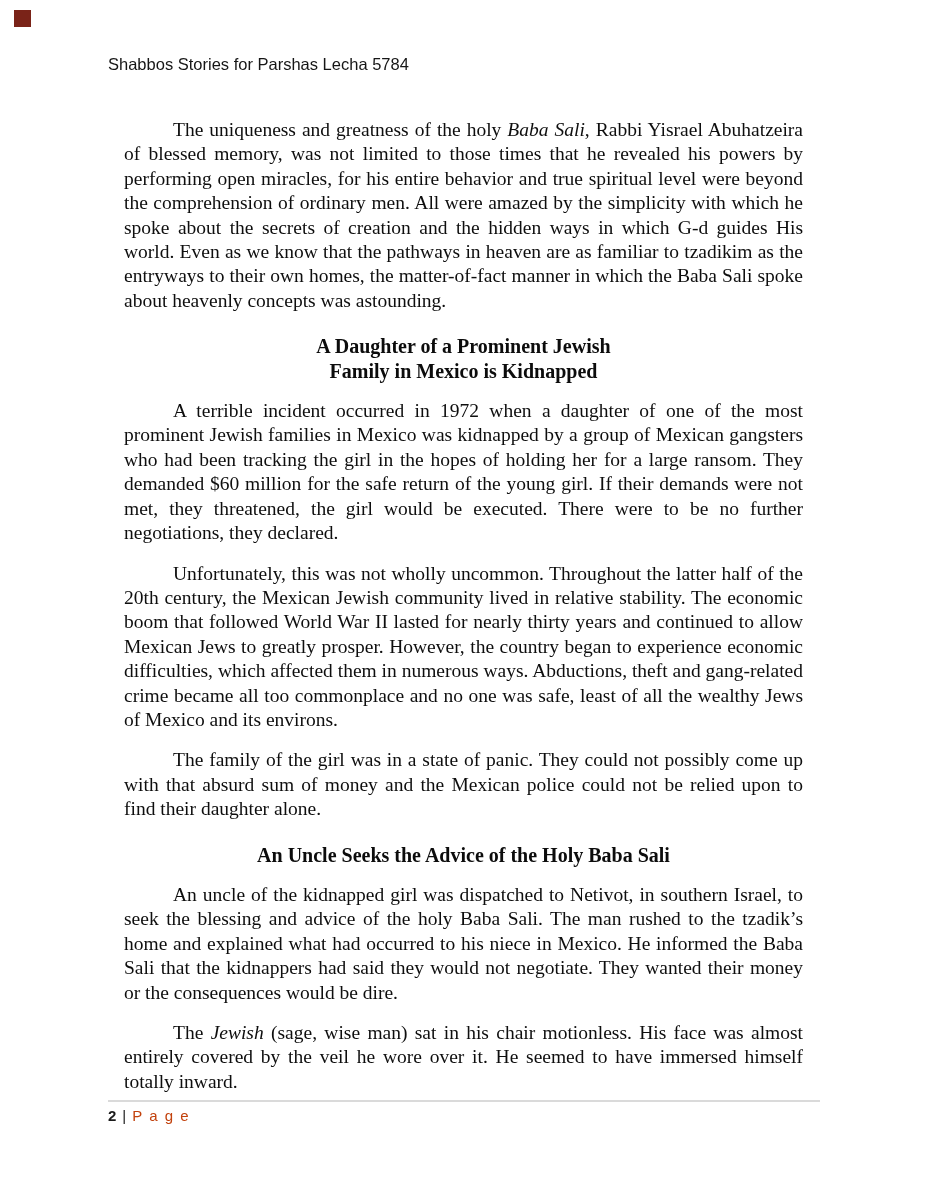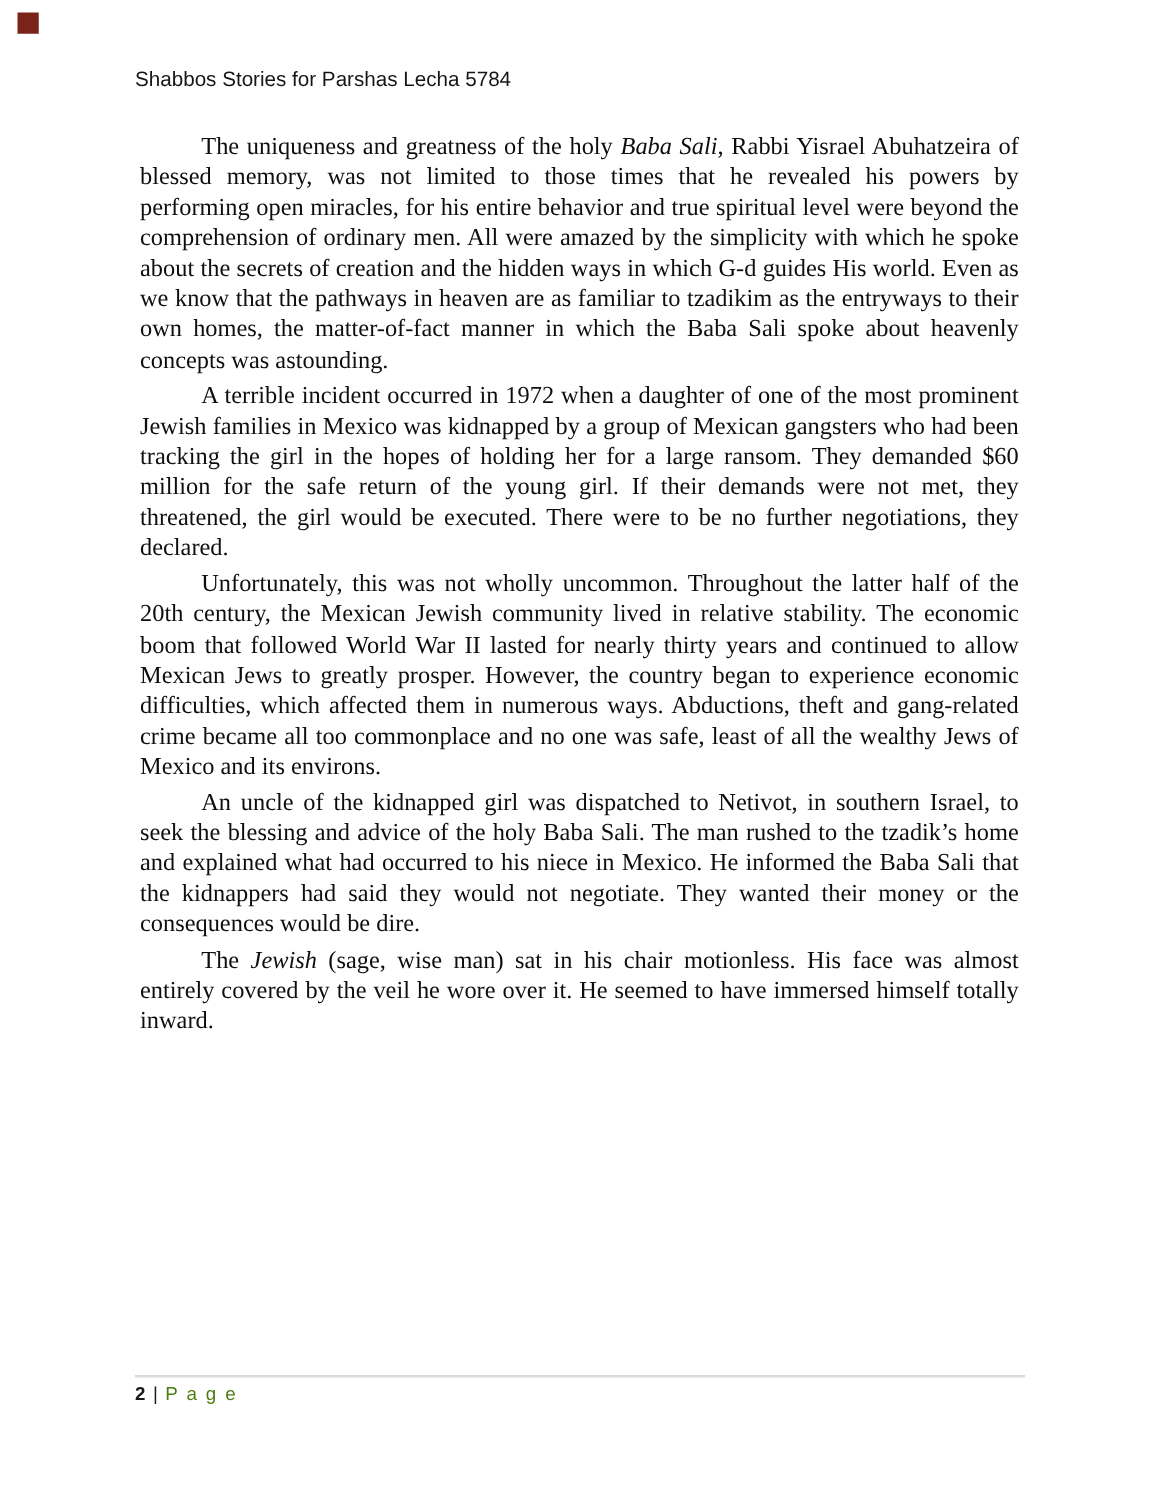--- a/index.html
+++ b/index.html
@@ -36,21 +36,21 @@
     position: absolute;
     top: 102px;
     left: 108px;
     width: 711px;
     font-size: 19.5px;
     line-height: 24.4px;
     color: #0e0e0e;
     text-align: justify;
   }
   .body-par {
-    margin: 4px;
+    margin: 16px;
     text-indent: 49px;
   }
   .section-heading {
     margin: 21px 0 0 0;
     font-size: 20px;
     line-height: 24.4px;
     font-weight: 700;
     text-align: center;
     text-indent: 0;
     color: #0c0c0c;
@@ -62,37 +62,40 @@
     top: 1100px;
     width: 712px;
     border-top: 2px solid #dadada;
     padding-top: 5px;
     font-family: "Liberation Sans", sans-serif;
     font-size: 15px;
     color: #1a1a1a;
   }
   .pg-num { font-weight: 700; color: #1a1a1a; }
   .pg-sep { margin: 0 6px; color: #1a1a1a; }
-  .pg-label { color: #4d7c0f; letter-spacing: 1.5px; }
+  .pg-label { color: #c2410c; letter-spacing: 1.5px; }
 </style>
 </head>
 <body>
 
 <div class="page">
 
   <div class="corner-square" style="background: rgb(122, 35, 24);"></div>
 
   <div class="page-header">
     <span>Shabbos Stories for Parshas Lecha 5784</span>
   </div>
 
   <main class="content" id="doc-content">
       <p class="body-par"><span>The uniqueness and greatness of the holy </span><span class="italic">Baba Sali</span><span>, Rabbi Yisrael Abuhatzeira of blessed memory, was not limited to those times that he revealed his powers by performing open miracles, for his entire behavior and true spiritual level were beyond the comprehension of ordinary men. All were amazed by the simplicity with which he spoke about the secrets of creation and the hidden ways in which G-d guides His world. Even as we know that the pathways in heaven are as familiar to tzadikim as the entryways to their own homes, the matter-of-fact manner in which the Baba Sali spoke about heavenly concepts was astounding.</span></p>
+      <h2 class="section-heading"><span>A Daughter of a Prominent Jewish</span><br><span>Family in Mexico is Kidnapped</span></h2>
       <p class="body-par"><span>A terrible incident occurred in 1972 when a daughter of one of the most prominent Jewish families in Mexico was kidnapped by a group of Mexican gangsters who had been tracking the girl in the hopes of holding her for a large ransom. They demanded $60 million for the safe return of the young girl. If their demands were not met, they threatened, the girl would be executed. There were to be no further negotiations, they declared.</span></p>
       <p class="body-par"><span>Unfortunately, this was not wholly uncommon. Throughout the latter half of the 20th century, the Mexican Jewish community lived in relative stability. The economic boom that followed World War II lasted for nearly thirty years and continued to allow Mexican Jews to greatly prosper. However, the country began to experience economic difficulties, which affected them in numerous ways. Abductions, theft and gang-related crime became all too commonplace and no one was safe, least of all the wealthy Jews of Mexico and its environs.</span></p>
+      <p class="body-par"><span>The family of the girl was in a state of panic. They could not possibly come up with that absurd sum of money and the Mexican police could not be relied upon to find their daughter alone.</span></p>
+      <h2 class="section-heading"><span>An Uncle Seeks the Advice of the Holy Baba Sali</span></h2>
       <p class="body-par"><span>An uncle of the kidnapped girl was dispatched to Netivot, in southern Israel, to seek the blessing and advice of the holy Baba Sali. The man rushed to the tzadik’s home and explained what had occurred to his niece in Mexico. He informed the Baba Sali that the kidnappers had said they would not negotiate. They wanted their money or the consequences would be dire.</span></p>
       <p class="body-par"><span>The </span><span class="italic">Jewish</span><span> (sage, wise man) sat in his chair motionless. His face was almost entirely covered by the veil he wore over it. He seemed to have immersed himself totally inward.</span></p>
     </main>
 
   <footer class="page-footer">
     <span class="pg-num">2</span><span class="pg-sep">|</span><span class="pg-label">P a g e</span>
   </footer>
 
 </div>
 

